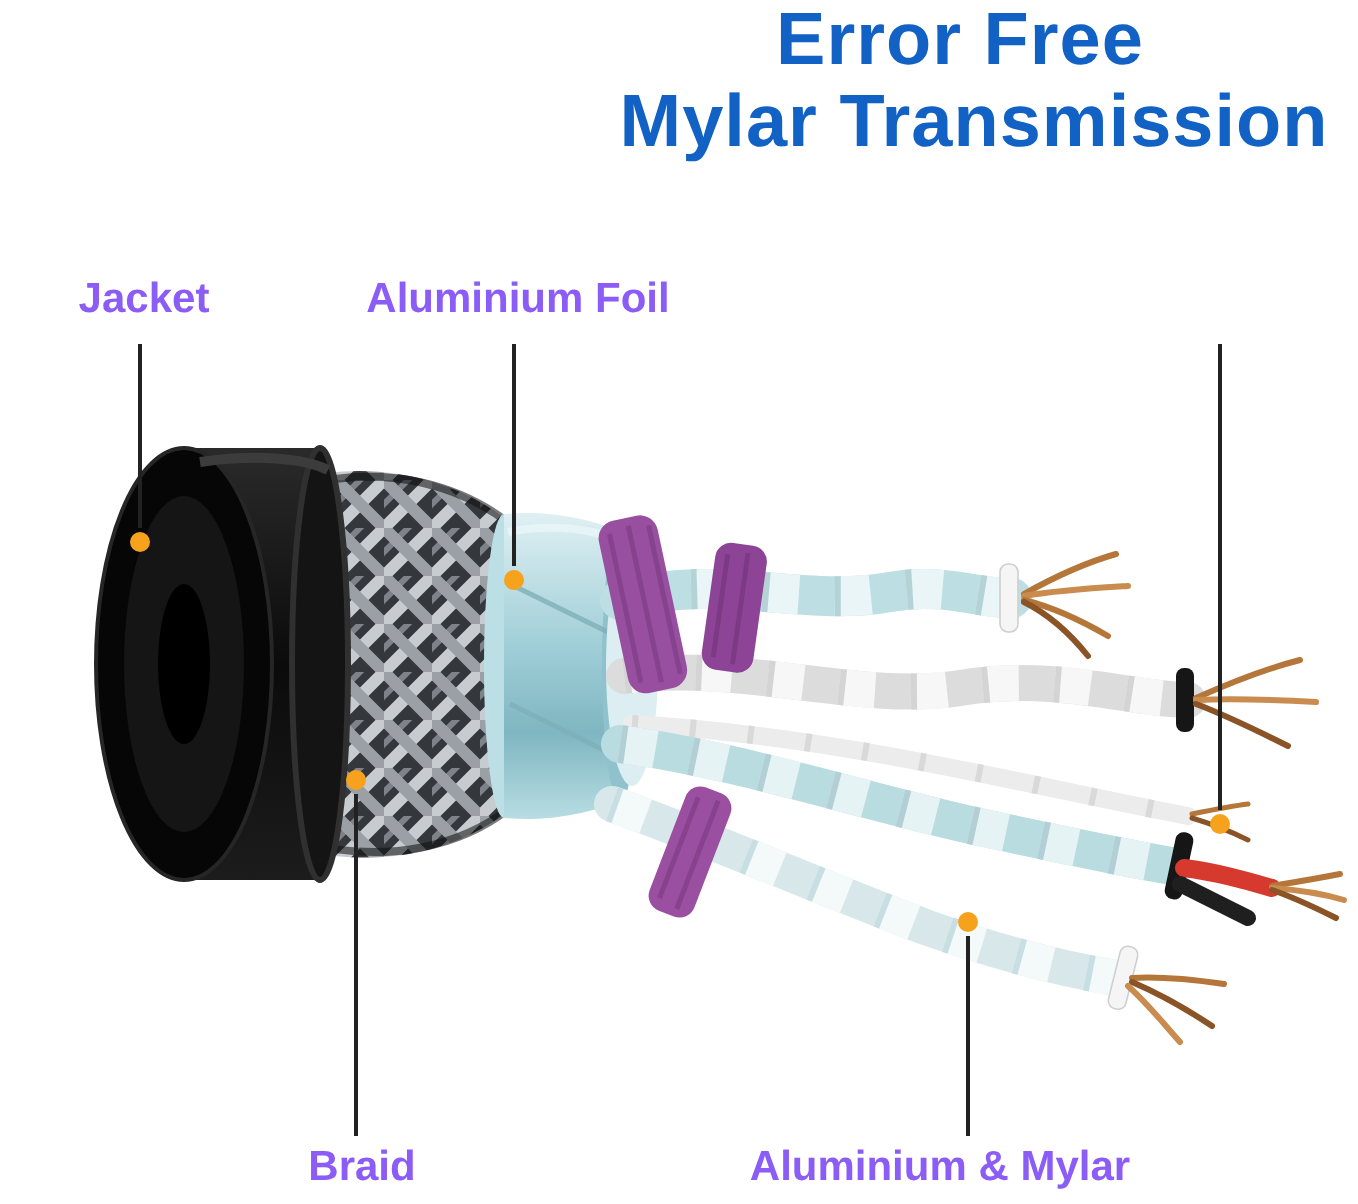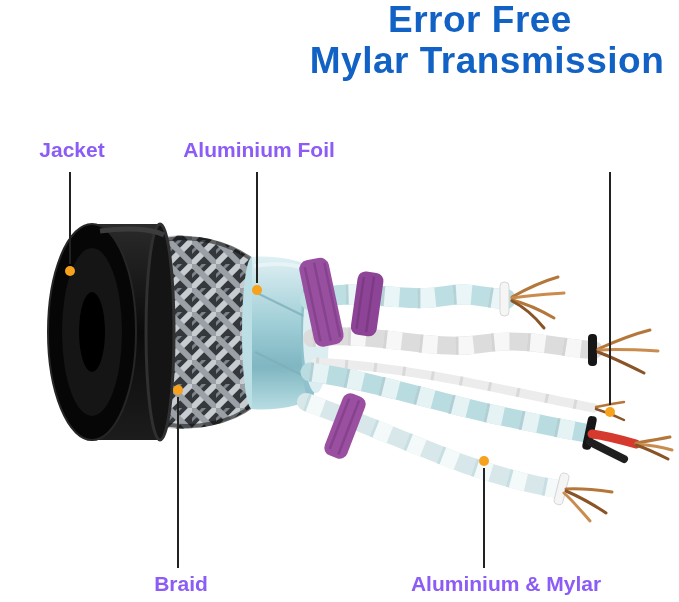--- a/index.html
+++ b/index.html
@@ -179,15 +179,15 @@
       <circle cx="484" cy="461" r="5"></circle>
     </g>
   </svg>
 
   <div class="title-line" style="left:480px; top:0px;">Error Free</div>
   <div class="title-line" style="left:487px; top:41px;">Mylar Transmission</div>
 
   <div class="callout" style="left:72px; top:138px;">Jacket</div>
   <div class="callout" style="left:259px; top:138px;">Aluminium Foil</div>
   <div class="callout" style="left:181px; top:572px;">Braid</div>
-  <div class="callout" style="left:506px; top:572px;">Aluminium &amp; Mylar</div>
+  <div class="callout" style="left:470px; top:572px;">Aluminium &amp; Mylar</div>
 
 </div>
 
 </body></html>

